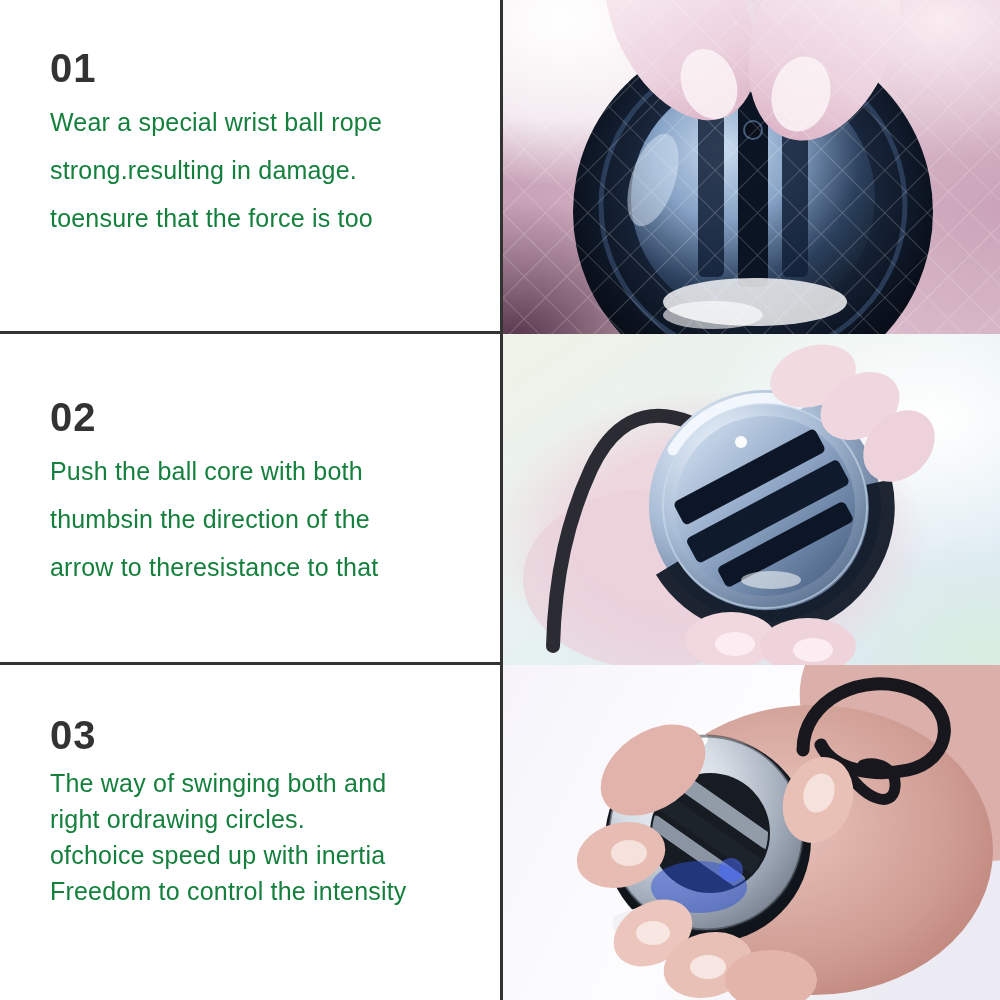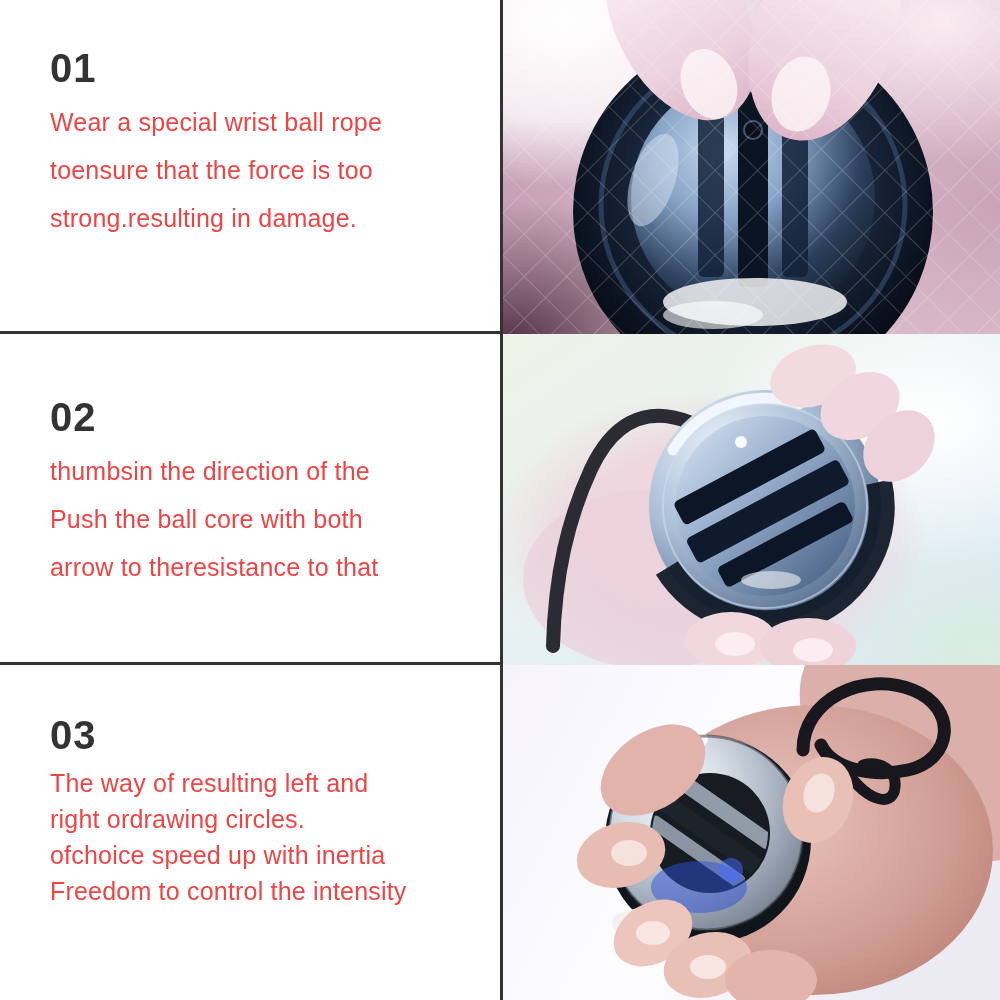--- a/index.html
+++ b/index.html
@@ -24,38 +24,38 @@
     font-weight:bold;
     font-size:40px;
     line-height:44px;
     color:#333333;
     margin:0;
     letter-spacing:1px;
   }
   .pt1{padding-top:46px;}
   .pt2{padding-top:61px;}
   .pt3{padding-top:48px;}
-  .lines{margin-top:8px;color:#ef4444;font-size:25px;letter-spacing:0.2px;}
+  .lines{margin-top:8px;color:#15803d;font-size:25px;letter-spacing:0.2px;}
   .lines p{margin:0;}
   .lines.wide p{line-height:48px;}
   .lines.tight p{line-height:36px;}
   .photo-cell{position:relative;overflow:hidden;background:#eef2f6;}
   .photo-cell svg{display:block;}
 </style>
 </head>
 <body>
 
 <div class="poster">
 
   <div class="text-cell hline">
     <h2 class="step-num pt1">01</h2>
     <div class="lines wide">
       <p>Wear a special wrist ball rope</p>
+      <p>strong.resulting in damage.</p>
       <p>toensure that the force is too</p>
-      <p>strong.resulting in damage.</p>
     </div>
   </div>
   <div class="photo-cell">
     <svg width="497" height="334" viewBox="0 0 497 334">
       <defs>
         <radialGradient id="p1ball" cx="50%" cy="42%" r="60%">
           <stop offset="0%" stop-color="#3f5679"></stop>
             <stop offset="45%" stop-color="#1c2b43"></stop>
           <stop offset="85%" stop-color="#0a111d"></stop>
             <stop offset="100%" stop-color="#070b13"></stop>
@@ -122,22 +122,22 @@
         <ellipse cx="206" cy="84" rx="27" ry="36" fill="#fcf3f6" opacity="0.85" transform="rotate(-22 206 84)"></ellipse>
         <ellipse cx="298" cy="94" rx="29" ry="38" fill="#fcf3f6" opacity="0.85" transform="rotate(14 298 94)"></ellipse>
       </g>
       <rect width="497" height="334" fill="url(#p1quilt)" opacity="0.55"></rect>
     </svg>
   </div>
 
   <div class="text-cell hline">
     <h2 class="step-num pt2">02</h2>
     <div class="lines wide">
+      <p>Push the ball core with both</p>
       <p>thumbsin the direction of the</p>
-      <p>Push the ball core with both</p>
       <p>arrow to theresistance to that</p>
     </div>
   </div>
   <div class="photo-cell">
     <svg width="497" height="331" viewBox="0 0 497 331">
       <defs>
         <linearGradient id="p2bg" x1="0" y1="0" x2="1" y2="1">
           <stop offset="0%" stop-color="#eff3e8"></stop>
             <stop offset="45%" stop-color="#e8f2f1"></stop>
           <stop offset="100%" stop-color="#d9e7f5"></stop>
@@ -196,21 +196,21 @@
         <ellipse cx="305" cy="312" rx="48" ry="28" fill="#efd3da"></ellipse>
         <ellipse cx="232" cy="310" rx="20" ry="12" fill="#fbedf1"></ellipse>
         <ellipse cx="310" cy="316" rx="20" ry="12" fill="#fbedf1"></ellipse>
       </g>
     </svg>
   </div>
 
   <div class="text-cell">
     <h2 class="step-num pt3">03</h2>
     <div class="lines tight">
-      <p>The way of resulting left and</p>
+      <p>The way of swinging both and</p>
       <p>right ordrawing circles.</p>
       <p>ofchoice speed up with inertia</p>
       <p>Freedom to control the intensity</p>
     </div>
   </div>
   <div class="photo-cell">
     <svg width="497" height="335" viewBox="0 0 497 335">
       <defs>
         <linearGradient id="p3bg" x1="0" y1="0" x2="1" y2="0.35">
           <stop offset="0%" stop-color="#f6f4fa"></stop>

